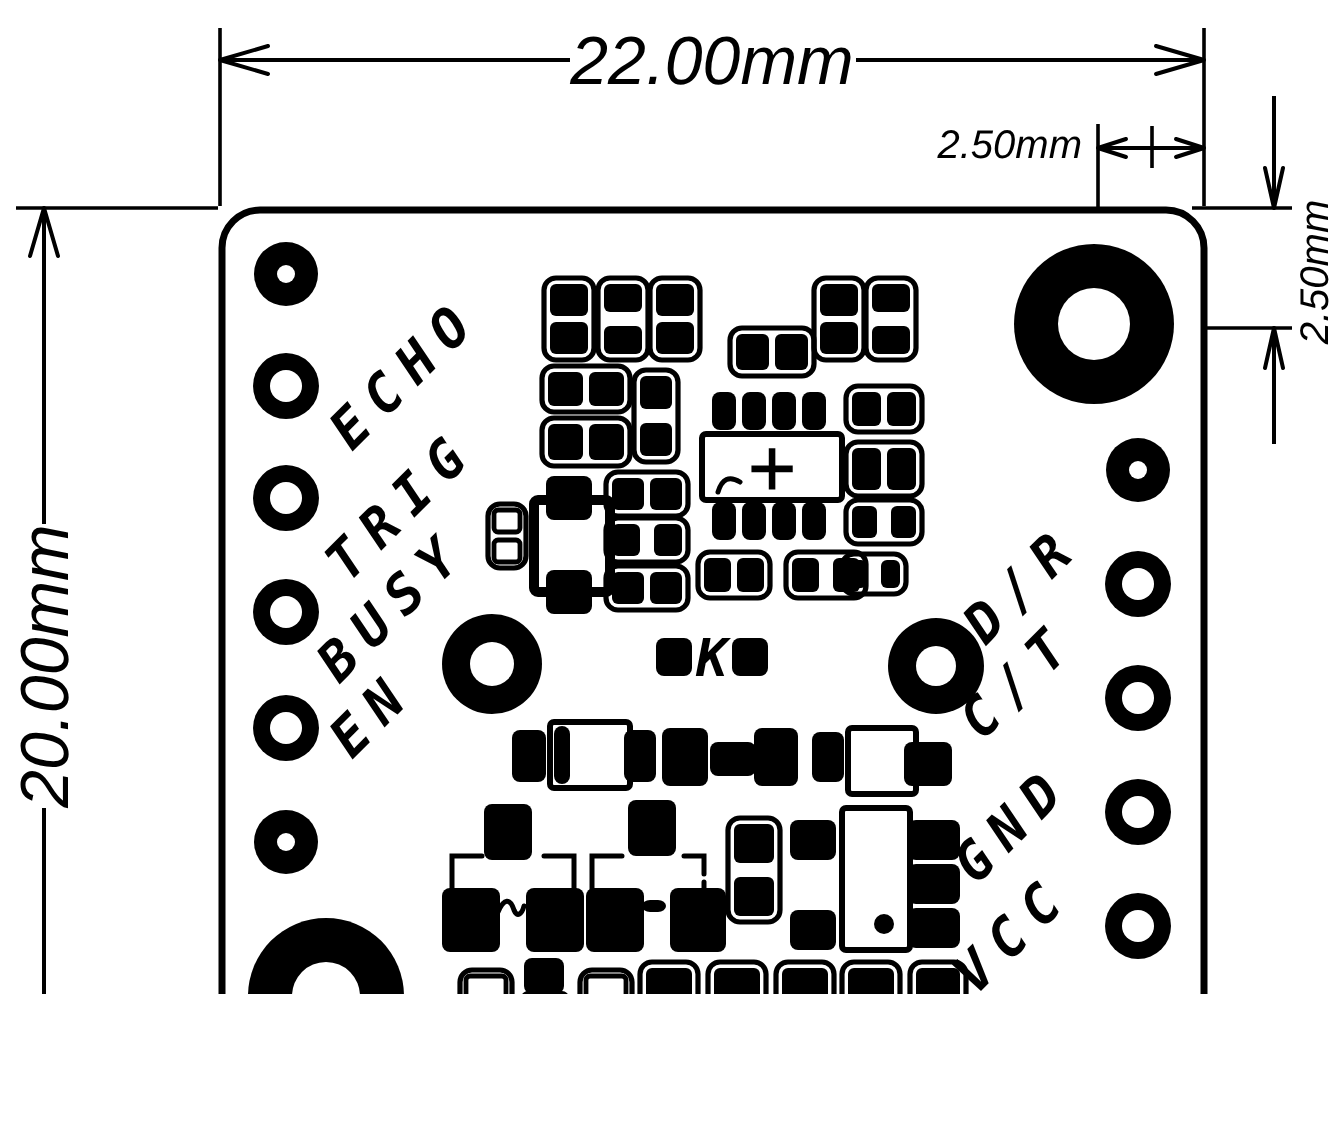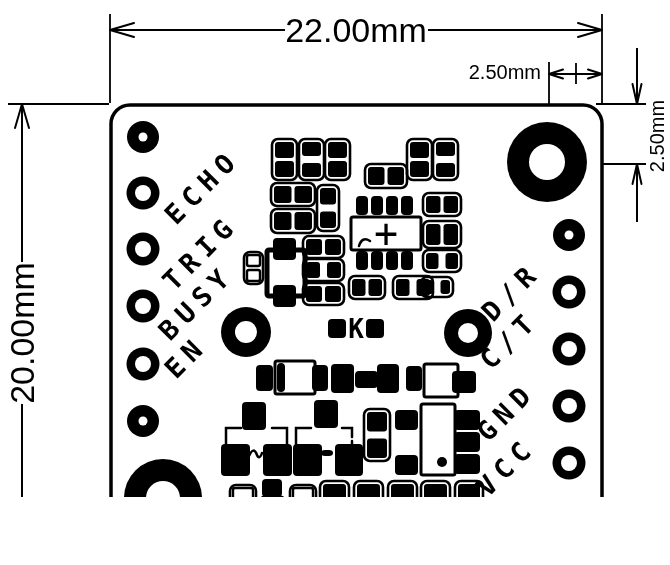--- a/index.html
+++ b/index.html
@@ -1,16 +1,16 @@
 <!DOCTYPE html>
 <html><head>
 <meta charset="utf-8">
 <style>
   html,body{margin:0;padding:0;background:#fff;}
-  .stage{width:670px;height:497px;background:#ffffff;position:relative;overflow:hidden;}
+  .stage{width:670px;height:497px;background:#ffffff;position:relative;overflow:hidden;font-style:italic;}
   svg{display:block;}
   svg text{fill:#000;}
   .dimline{stroke:#000;stroke-width:2;fill:none;}
   .thin{stroke:#000;stroke-width:1.8;fill:none;}
   .arrow{stroke:#000;stroke-width:2;fill:none;stroke-linecap:round;}
   .t34{font-family:"Liberation Sans",sans-serif;font-size:34px;}
   .t20{font-family:"Liberation Sans",sans-serif;font-size:20px;}
   .pin{font-family:"DejaVu Sans Mono",monospace;font-size:27px;font-weight:bold;letter-spacing:7px;}
   .silkk{font-family:"DejaVu Sans Mono",monospace;font-size:26px;font-weight:bold;text-anchor:middle;}
   .plus{font-family:"DejaVu Sans Mono",monospace;font-size:40px;text-anchor:middle;}

